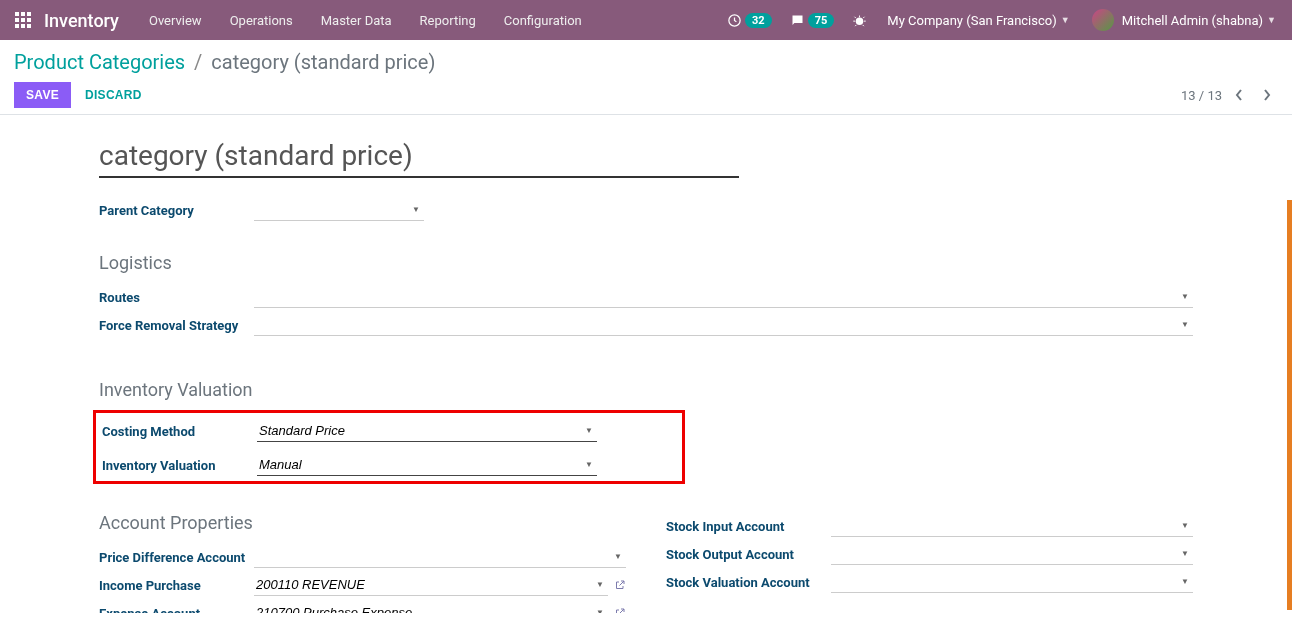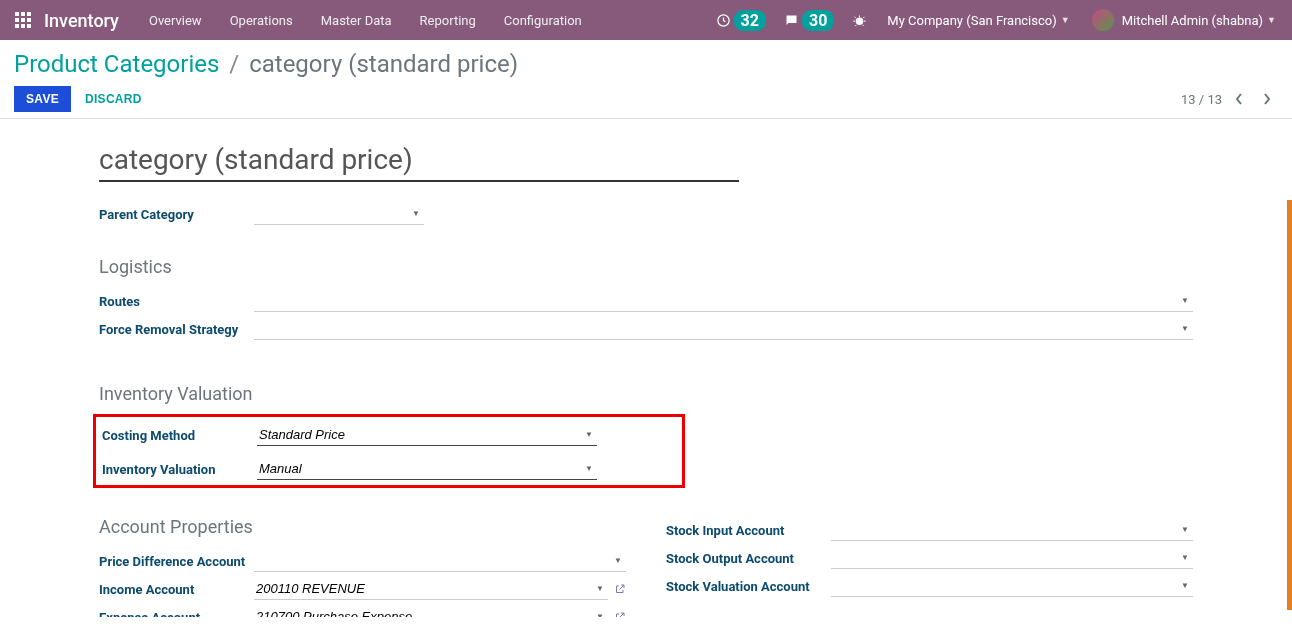--- a/index.html
+++ b/index.html
@@ -6,34 +6,34 @@
 body { font-family: -apple-system, BlinkMacSystemFont, "Segoe UI", Roboto, "Helvetica Neue", Arial, sans-serif; font-size: 13px; color: #4c4c4c; background: #fff; width: 1292px; height: 624px; overflow: hidden; position: relative; }
 
 
 .header { background: #875a7b; height: 40px; display: flex; align-items: center; color: #fff; padding: 0 8px; }
 .apps-icon { width: 30px; display: flex; align-items: center; justify-content: center; cursor: pointer; }
 .app-title { font-size: 18px; font-weight: 500; padding: 0 20px 0 6px; }
 .menu-items { display: flex; gap: 8px; }
 .menu-item { padding: 10px 10px; font-size: 13px; cursor: pointer; color: #eee; }
 .header-right { margin-left: auto; display: flex; align-items: center; gap: 6px; }
 .badge-wrap { display: flex; align-items: center; gap: 3px; padding: 4px 6px; cursor: pointer; }
-.badge { background: #00a09d; color: #fff; font-size: 16px; font-weight: 700; padding: 1px 7px; border-radius: 9px; }
+.badge { background: #00a09d; color: #fff; font-size: 11px; font-weight: 700; padding: 1px 7px; border-radius: 9px; }
 .bug-icon { padding: 0 6px; cursor: pointer; }
 .company-sel { display: flex; align-items: center; gap: 4px; padding: 0 8px; cursor: pointer; font-size: 13px; }
 .avatar { width: 22px; height: 22px; border-radius: 50%; background: linear-gradient(135deg,#c48,#594); margin-right: 4px; }
 .caret-down { font-size: 9px; opacity: .8; }
 
 
 .crumb-row { padding: 10px 14px 6px; border-bottom: 1px solid #dee2e6; }
-.crumb { font-size: 24px; }
+.crumb { font-size: 20px; }
 .crumb a { color: #00a09d; text-decoration: none; }
 .crumb-sep { color: #888; padding: 0 4px; }
 .crumb-cur { color: #6c757d; }
 .action-row { display: flex; align-items: center; padding: 8px 0 0; }
-.btn-save { background: #1d4ed8; color: #fff; border: none; padding: 6px 12px; font-weight: 600; font-size: 12px; cursor: pointer; letter-spacing: .3px; }
+.btn-save { background: #8b5cf6; color: #fff; border: none; padding: 6px 12px; font-weight: 600; font-size: 12px; cursor: pointer; letter-spacing: .3px; }
 .btn-discard { background: none; border: none; color: #00a09d; font-weight: 600; font-size: 12px; padding: 6px 14px; cursor: pointer; letter-spacing: .3px; }
 .pager { margin-left: auto; display: flex; align-items: center; gap: 6px; color: #6c757d; font-size: 13px; }
 .pager-btn { padding: 4px 6px; cursor: pointer; color: #6c757d; }
 
 
 .sheet-wrap { display: flex; justify-content: center; padding-top: 0; height: calc(624px - 40px - 86px); overflow-y: auto; }
 .sheet { width: 1130px; padding: 20px 18px 40px 18px; background: #fff; }
 .title-input { width: 640px; font-size: 28px; color: #555; border: none; border-bottom: 2px solid #333; padding: 4px 0; outline: none; font-weight: 400; font-family: inherit; }
 .group-title { font-size: 18px; color: #6c757d; font-weight: 400; margin-top: 28px; margin-bottom: 10px; }
 .form-row { display: flex; align-items: center; min-height: 28px; }
@@ -92,21 +92,21 @@
       <svg width="15" height="15" viewBox="0 0 24 24" fill="none" stroke="#fff" stroke-width="2">
           <circle cx="12" cy="12" r="9"></circle>
           <path d="M12 7v5l3 2"></path>
         </svg>
       <span class="badge">32</span>
     </div>
     <div class="badge-wrap">
       <svg width="15" height="15" viewBox="0 0 24 24" fill="#fff">
           <path d="M4 4h16v12H7l-3 3V4z"></path>
         </svg>
-      <span class="badge">30</span>
+      <span class="badge">75</span>
     </div>
     <div class="bug-icon">
       <svg width="15" height="15" viewBox="0 0 24 24" fill="#fff">
           <circle cx="12" cy="13" r="6"></circle>
           <path d="M12 4v3M6 8l-2-2M18 8l2-2M5 13H2M22 13h-3M7 19l-2 2M17 19l2 2" stroke="#fff" stroke-width="1.5"></path>
         </svg>
     </div>
     <div class="company-sel">
       <span>My Company (San Francisco)</span>
       <span class="caret-down">▼</span>
@@ -199,21 +199,21 @@
       <div class="col">
         <div class="group-title" style="margin-top:0;">Account Properties</div>
         <div class="form-row">
           <div class="form-label">Price Difference Account</div>
           <div class="form-field" style="flex:1;">
             <input class="field-input" style="width: 100%;" value="">
             <span class="field-caret">▼</span>
           </div>
         </div>
         <div class="form-row">
-          <div class="form-label">Income Account</div>
+          <div class="form-label">Income Purchase</div>
           <div class="form-field" style="flex:1;">
             <input class="field-input" style="width: 100%;" value="200110 REVENUE">
             <span class="field-caret">▼</span>
           </div>
           <span class="ext-link">
             <svg width="12" height="12" viewBox="0 0 24 24" fill="none" stroke="#7c7bad" stroke-width="2">
                 <path d="M14 4h6v6M20 4l-9 9M18 14v5H5V6h5"></path>
               </svg>
           </span>
         </div>

